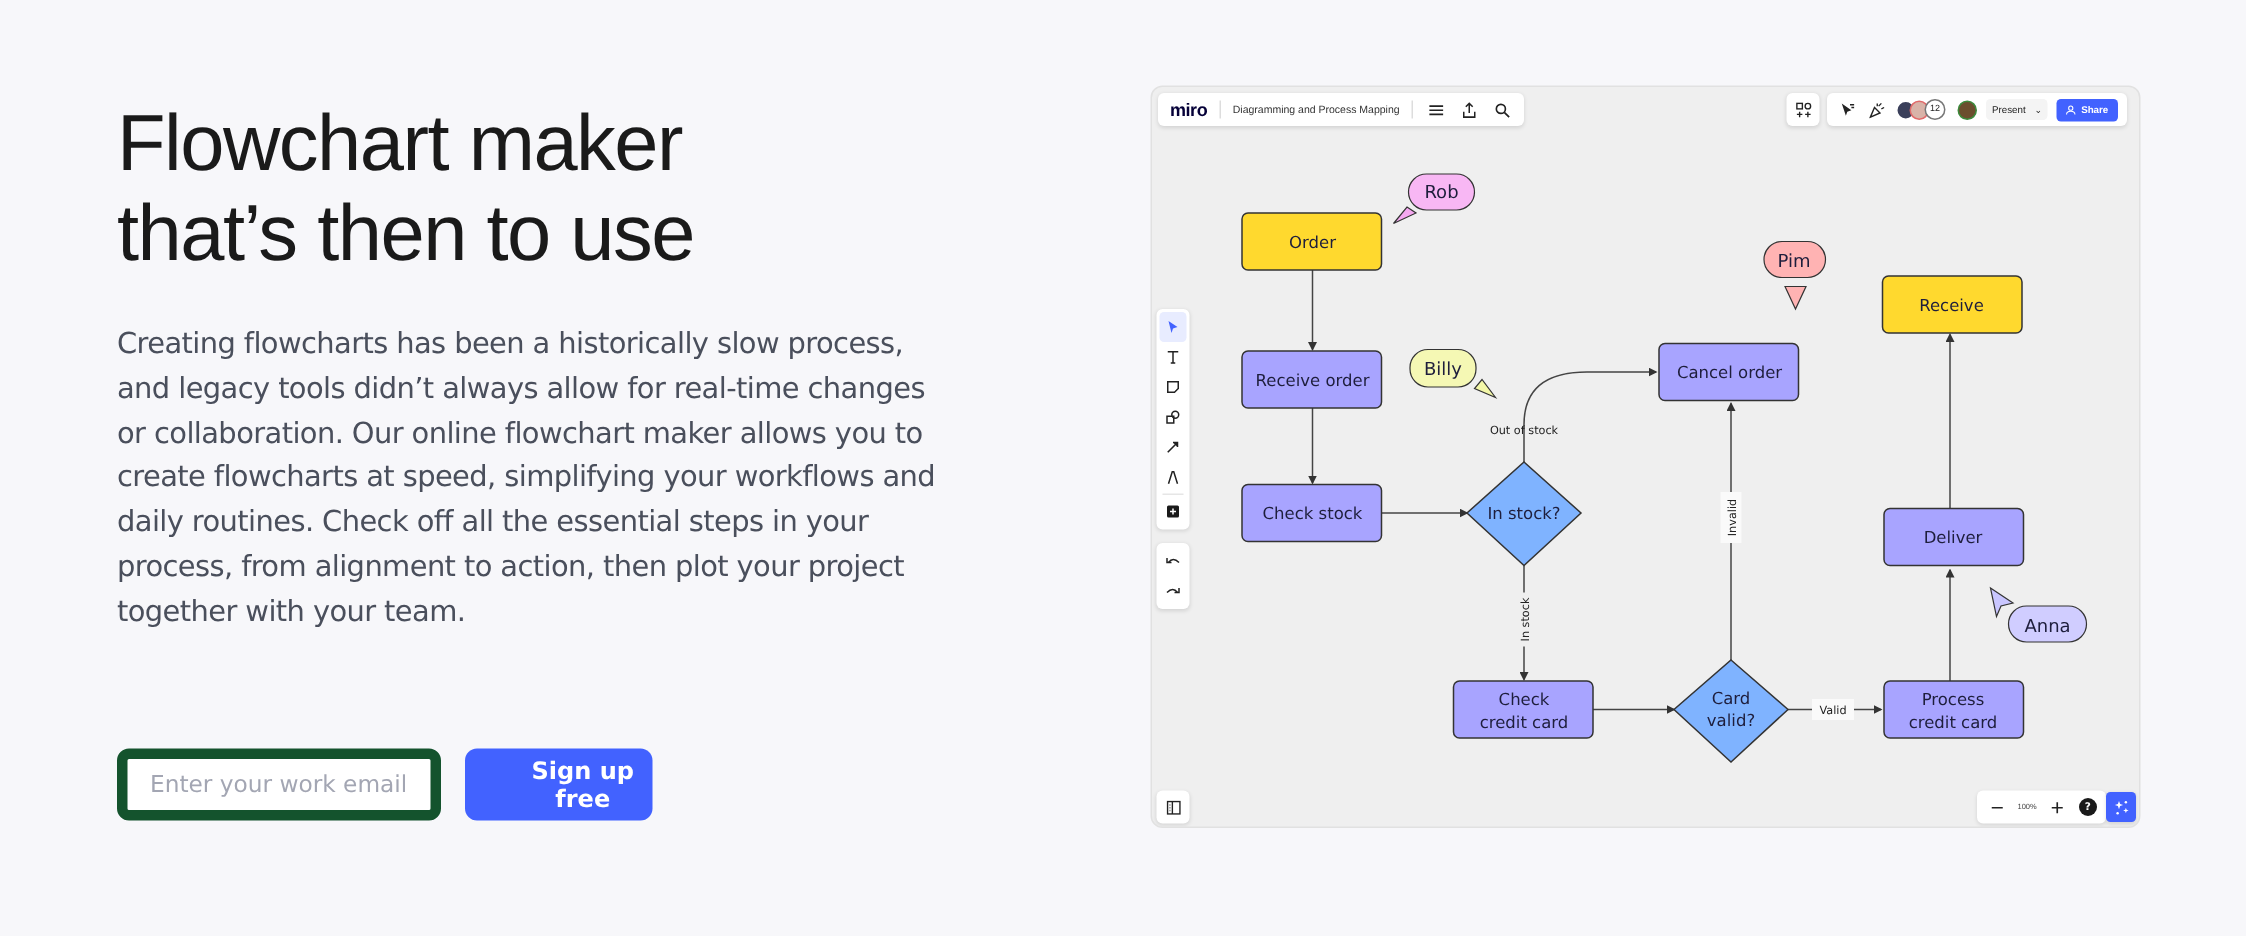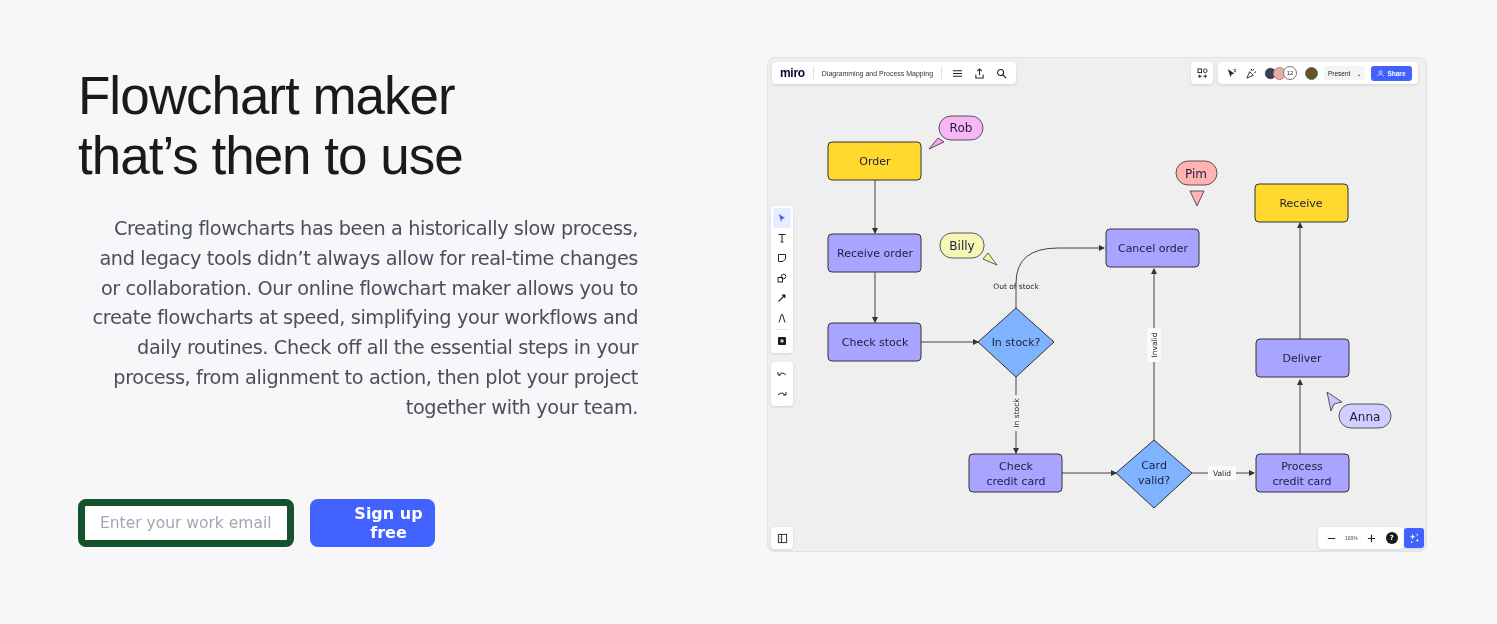--- a/index.html
+++ b/index.html
@@ -8,21 +8,21 @@
 
   .hero-title {
     position: absolute; left: 78px; top: 66px; width: 560px;
     font-family: "Liberation Sans", sans-serif; font-size: 53px; line-height: 60px;
     color: #1a1a1a; letter-spacing: -1px; font-weight: 400;
   }
   .hero-title span { display: block; }
   .hero-desc {
     position: absolute; left: 78px; top: 214px; width: 560px;
     font-family: "DejaVu Sans", sans-serif; font-size: 19.3px; line-height: 29.8px;
-    color: #4a4f5c; letter-spacing: -0.4px; text-align: right;
+    color: #4a4f5c; letter-spacing: -0.4px;
   }
   .email-input {
     position: absolute; left: 78px; top: 499px; width: 216px; height: 48px;
     border: 7px solid #14532d; border-radius: 8px; background: #fff;
     padding: 0 15px; font-family: "DejaVu Sans", sans-serif; font-size: 15.5px; color: #222;
     outline: none;
   }
   .email-input::placeholder { color: #a3a6b3; }
   .signup-btn {
     position: absolute; left: 310px; top: 499px; width: 125px; height: 48px;

